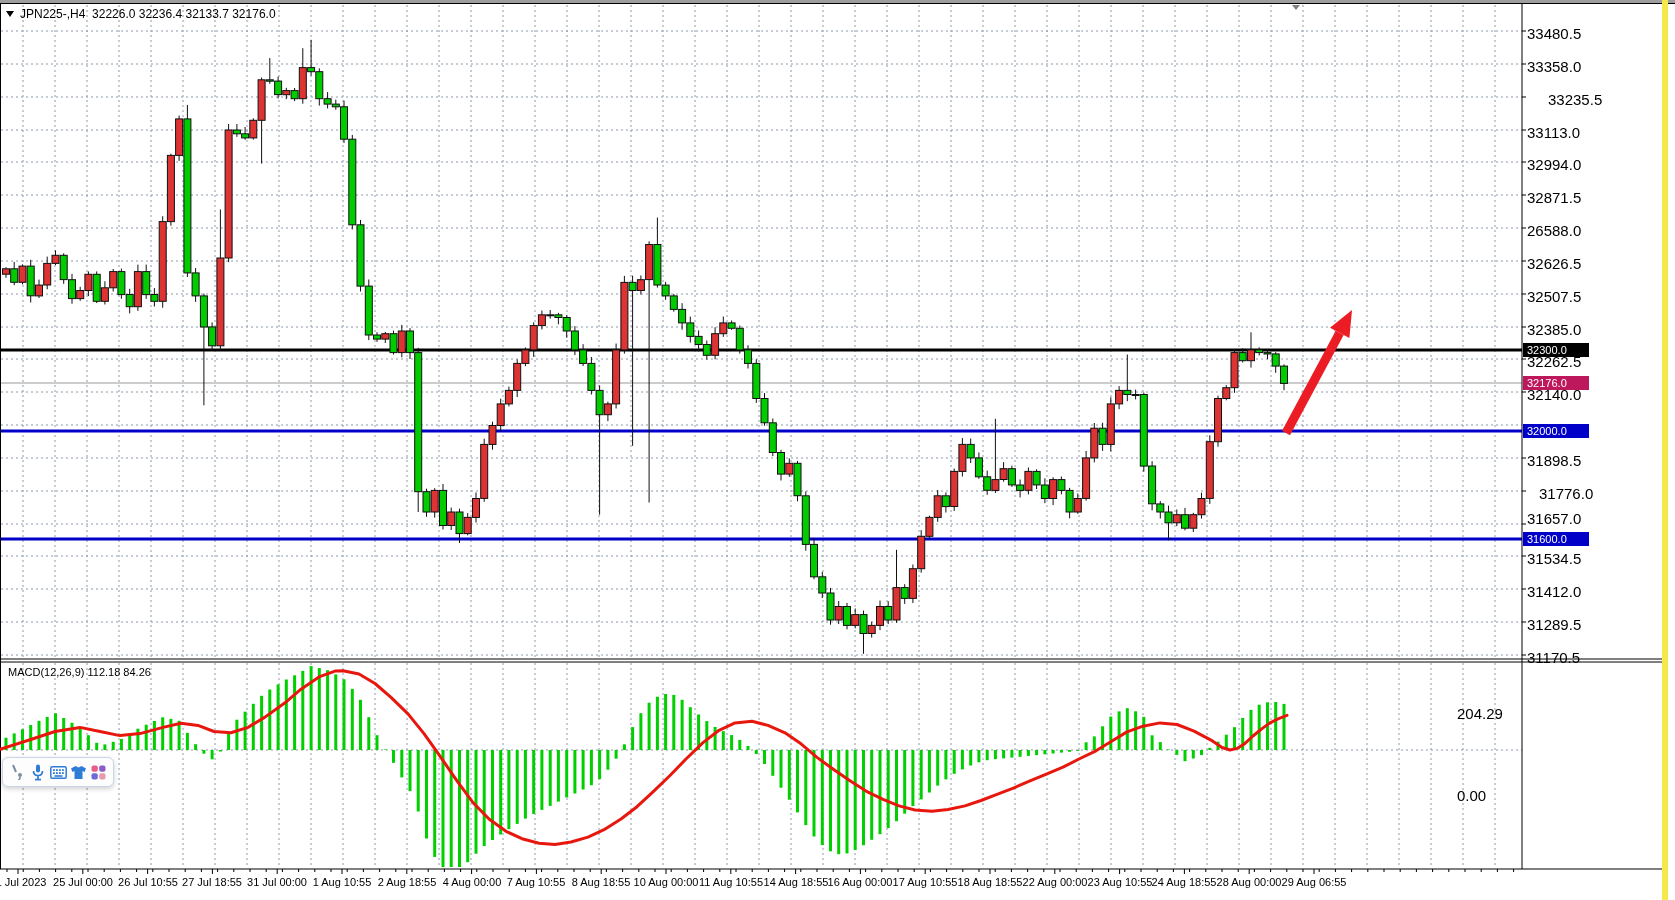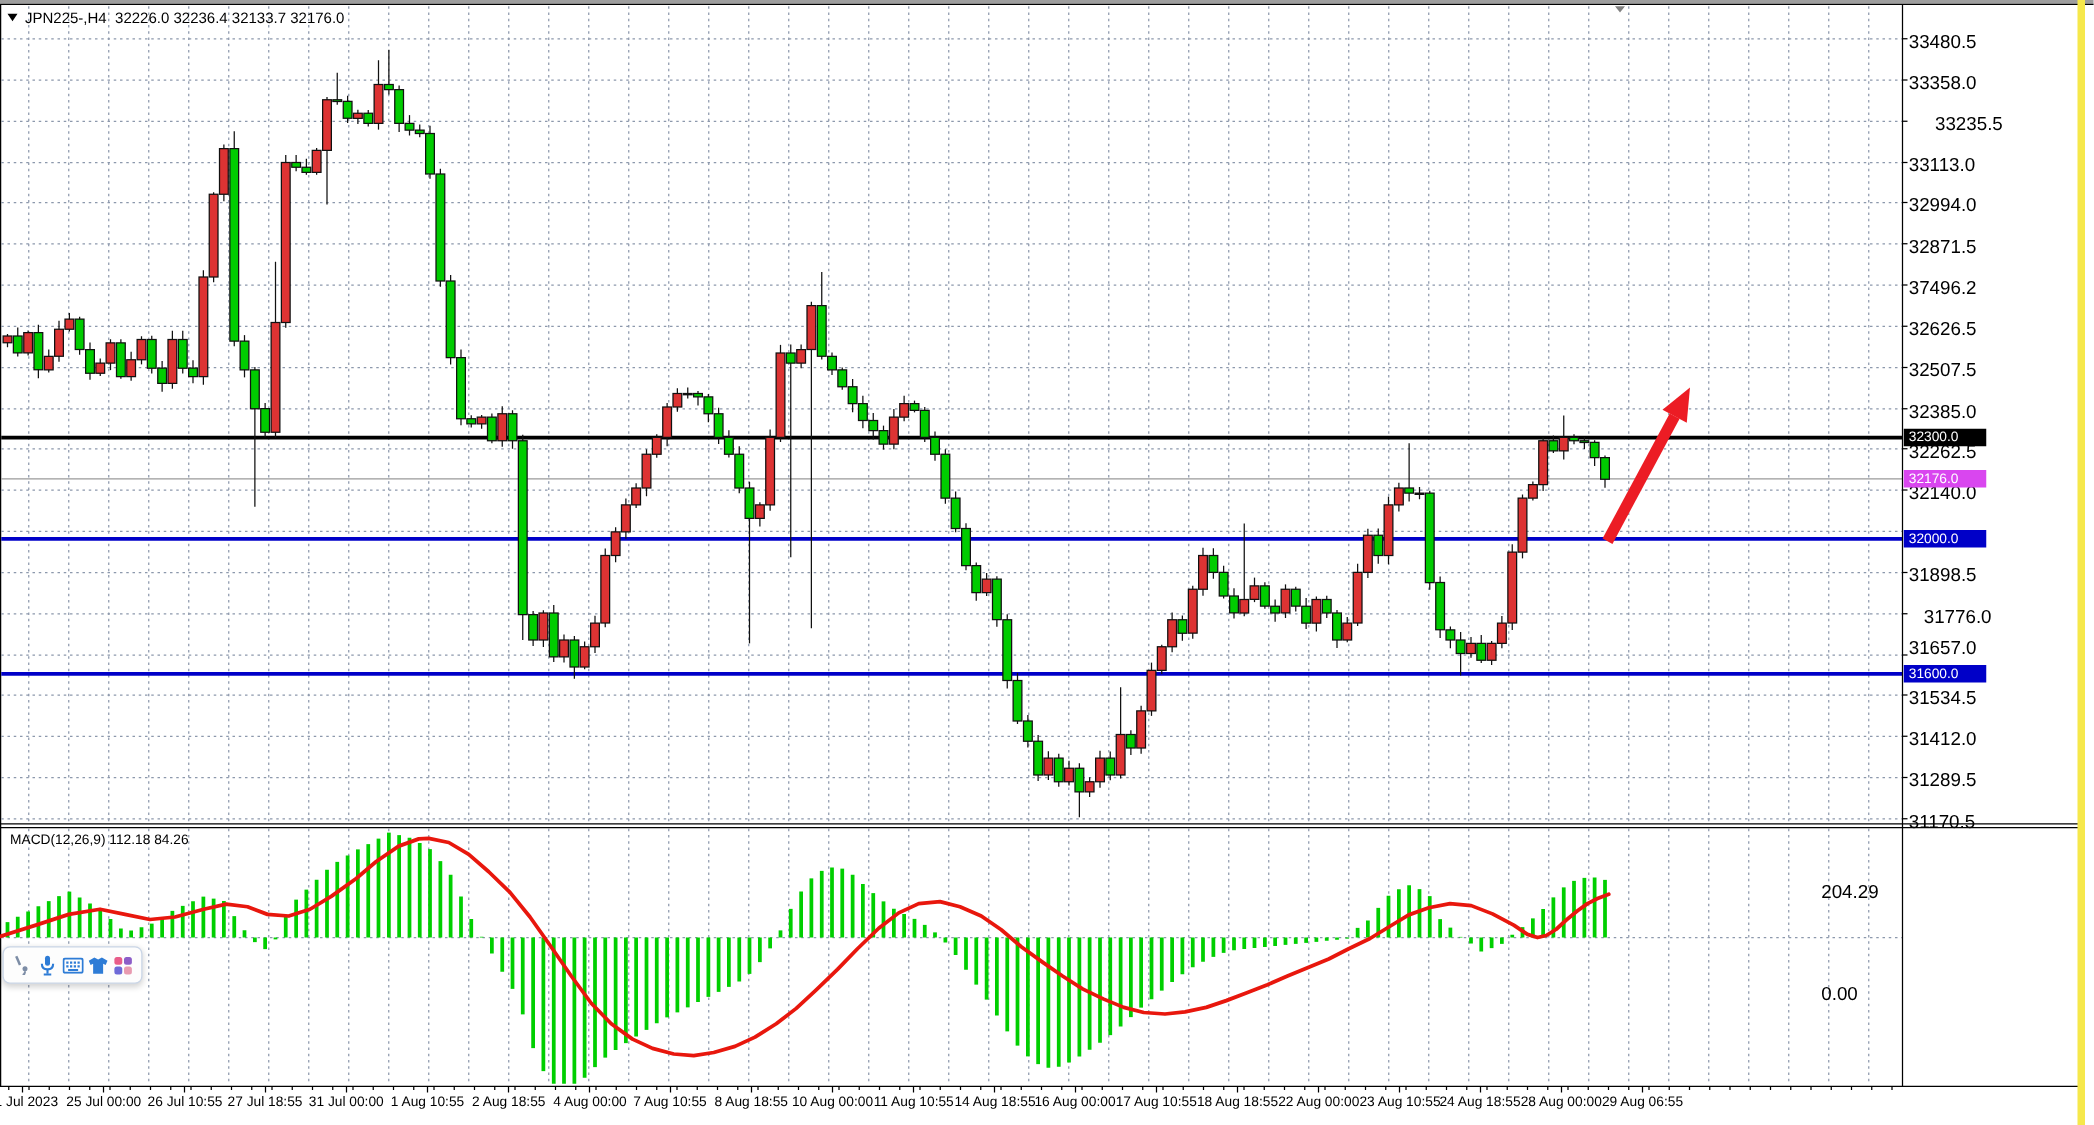--- a/index.html
+++ b/index.html
@@ -781,37 +781,37 @@
   <div class="macd-scale" style="top:743px;">0.00</div>
   <div class="macd-scale" style="top:862px;">-299.75</div>
 
   <div id="price-labels">
       <div class="axis-label" style="left: 1527px; top: 25px;">33480.5</div>
       <div class="axis-label" style="left: 1527px; top: 58px;">33358.0</div>
       <div class="axis-label" style="left: 1527px; top: 91px; padding-left: 21px;">33235.5</div>
       <div class="axis-label" style="left: 1527px; top: 124px;">33113.0</div>
       <div class="axis-label" style="left: 1527px; top: 156px;">32994.0</div>
       <div class="axis-label" style="left: 1527px; top: 189px;">32871.5</div>
-      <div class="axis-label" style="left: 1527px; top: 222px;">37496.2</div>
+      <div class="axis-label" style="left: 1527px; top: 222px;">26588.0</div>
       <div class="axis-label" style="left: 1527px; top: 255px;">32626.5</div>
       <div class="axis-label" style="left: 1527px; top: 288px;">32507.5</div>
       <div class="axis-label" style="left: 1527px; top: 321px;">32385.0</div>
       <div class="axis-label" style="left: 1527px; top: 353px;">32262.5</div>
       <div class="axis-label" style="left: 1527px; top: 386px;">32140.0</div>
       <div class="axis-label" style="left: 1527px; top: 452px;">31898.5</div>
       <div class="axis-label" style="left: 1527px; top: 485px; padding-left: 12px;">31776.0</div>
       <div class="axis-label" style="left: 1527px; top: 510px;">31657.0</div>
       <div class="axis-label" style="left: 1527px; top: 550px;">31534.5</div>
       <div class="axis-label" style="left: 1527px; top: 583px;">31412.0</div>
       <div class="axis-label" style="left: 1527px; top: 616px;">31289.5</div>
       <div class="axis-label" style="left: 1527px; top: 649px;">31170.5</div>
     </div>
   <div id="price-badges">
       <div class="price-badge" style="background: rgb(0, 0, 0); top: 343px;">32300.0</div>
-      <div class="price-badge" style="background: #d946ef; top: 376px;">32176.0</div>
+      <div class="price-badge" style="background: #be185d; top: 376px;">32176.0</div>
       <div class="price-badge" style="background: rgb(0, 0, 200); top: 424px;">32000.0</div>
       <div class="price-badge" style="background: rgb(0, 0, 200); top: 532px;">31600.0</div>
     </div>
   <div id="date-labels">
       <div class="date-label" style="left: 18px;">21 Jul 2023</div>
       <div class="date-label" style="left: 83px;">25 Jul 00:00</div>
       <div class="date-label" style="left: 148px;">26 Jul 10:55</div>
       <div class="date-label" style="left: 212px;">27 Jul 18:55</div>
       <div class="date-label" style="left: 277px;">31 Jul 00:00</div>
       <div class="date-label" style="left: 342px;">1 Aug 10:55</div>

